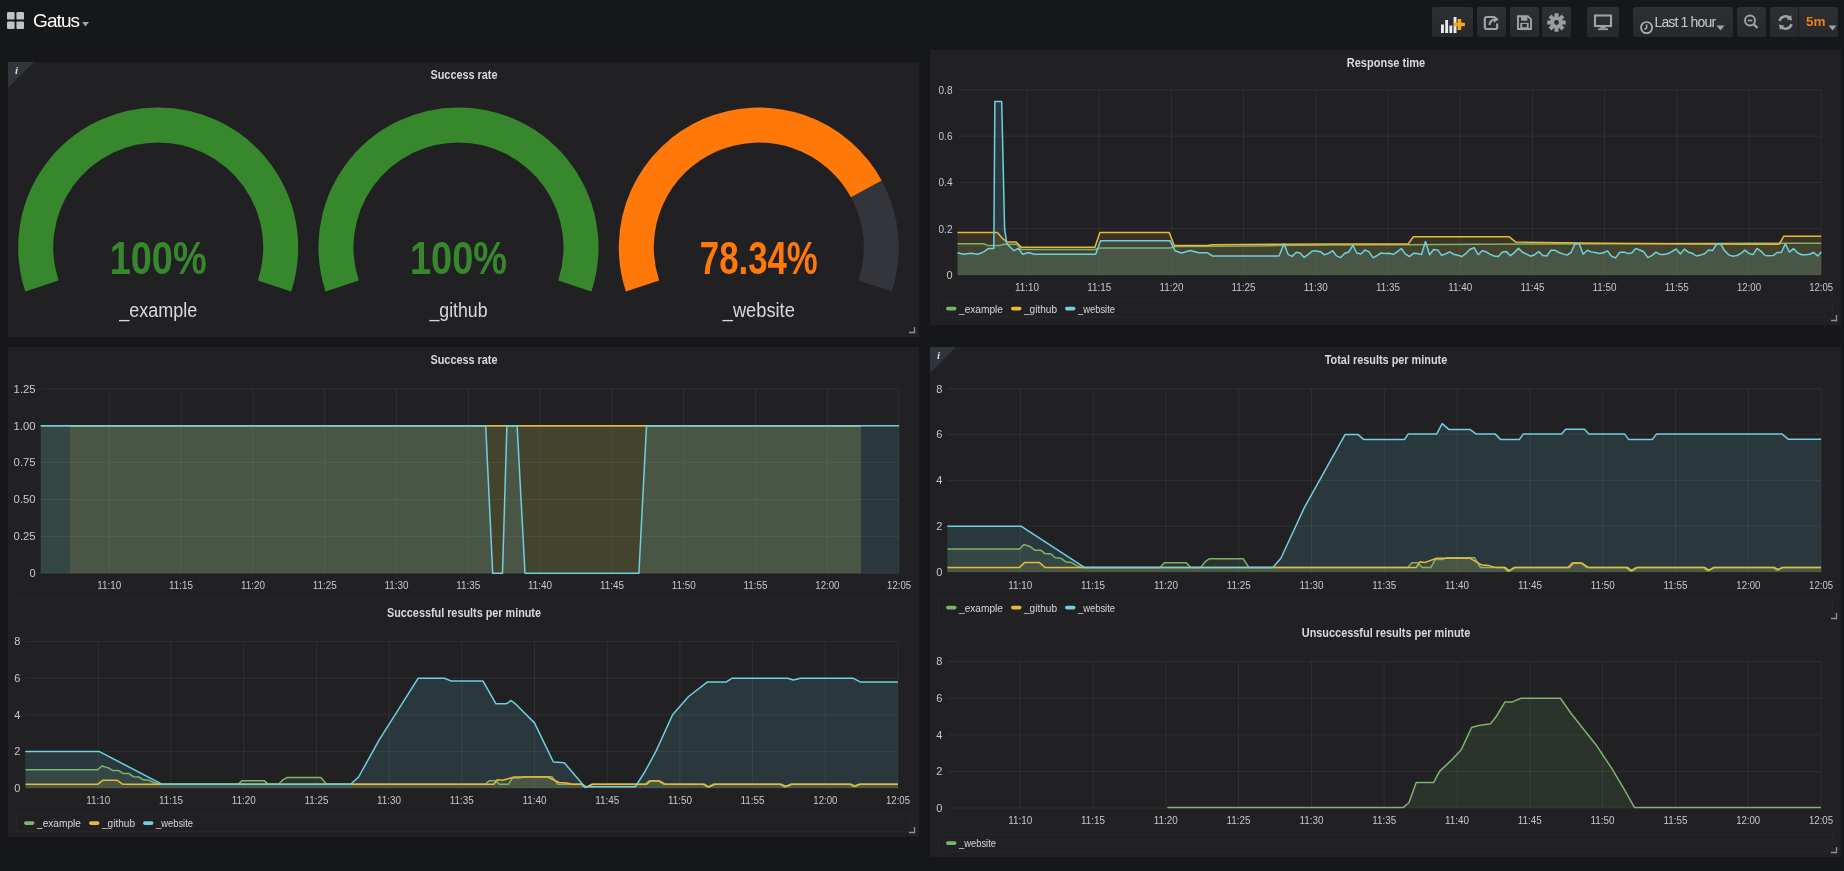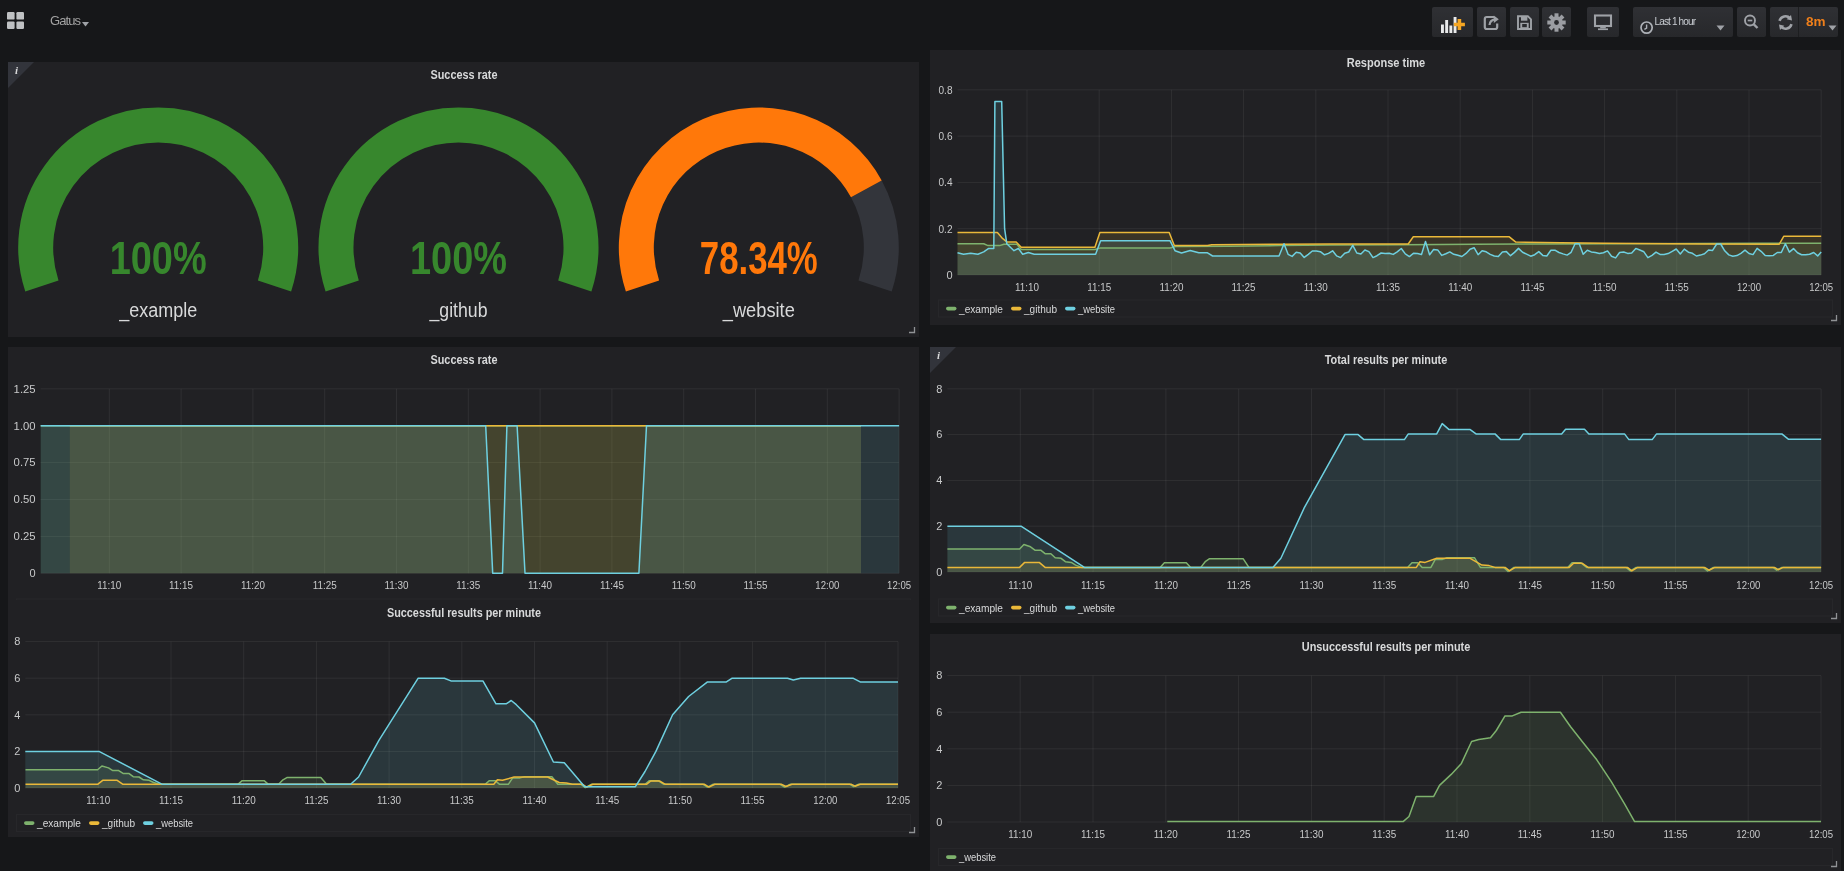--- a/index.html
+++ b/index.html
@@ -8,21 +8,21 @@
 .panel { position:absolute; background:#212124; }
 </style></head>
 <body>
 <div id="navbar">
 <svg style="position:absolute;left:7px;top:12px" width="18" height="18">
       <rect x="0" y="0" width="7.6" height="7.6" rx="1.2" fill="#bfc1c3"></rect>
       <rect x="9.4" y="0" width="7.6" height="7.6" rx="1.2" fill="#bfc1c3"></rect>
       <rect x="0" y="9.4" width="7.6" height="7.6" rx="1.2" fill="#bfc1c3"></rect>
       <rect x="9.4" y="9.4" width="7.6" height="7.6" rx="1.2" fill="#bfc1c3"></rect>
     </svg>
-<div style="position:absolute;left:50px;top:0;height:42px;line-height:42px;font-size:13px;letter-spacing:-0.9px;color:#a3a3a3">Gatus</div>
+<div style="position:absolute;left:33px;top:0;height:42px;line-height:42px;font-size:19px;letter-spacing:-0.9px;color:#ffffff">Gatus</div>
 <svg style="position:absolute;left:82px;top:22px" width="8" height="5">
       <polygon points="0,0 7,0 3.5,4.5" fill="#9fa2a7"></polygon>
     </svg>
 <div class="nbtn" style="left:1432px;width:41px"><svg width="41" height="30">
         <rect x="9" y="17.5" width="2.9" height="8.5" fill="#e9eaeb"></rect>
         <rect x="13.2" y="13" width="2.9" height="13" fill="#e9eaeb"></rect>
         <rect x="17.4" y="18.5" width="2.9" height="7.5" fill="#e9eaeb"></rect>
         <rect x="21.6" y="10" width="2.9" height="16" fill="#e9eaeb"></rect>
         <path d="M 27.4 12 v 11 M 21.9 17.5 h 11" stroke="#f5a623" stroke-width="3.6"></path>
       </svg></div>
@@ -56,41 +56,41 @@
 <div class="nbtn" style="left:1587px;width:32px"><svg width="32" height="30">
         <rect x="8" y="8.5" width="16" height="10.5" fill="none" stroke="#9fa2a7" stroke-width="2.1"></rect>
         <rect x="13.2" y="19" width="5.6" height="2.4" fill="#9fa2a7"></rect>
         <rect x="11" y="21.4" width="10" height="1.7" fill="#9fa2a7"></rect>
       </svg></div>
 <div class="nbtn" style="left:1633px;width:100px">
       <svg width="14" height="14" style="position:absolute;left:6.5px;top:13.5px">
         <circle cx="6.6" cy="6.6" r="5.6" fill="none" stroke="#aeb2b8" stroke-width="1.7"></circle>
         <path d="M 6.6 3.4 V 7 L 4.4 8.3" fill="none" stroke="#aeb2b8" stroke-width="1.4"></path>
       </svg>
-      <div style="position:absolute;left:21.5px;top:0;line-height:30px;font-size:10px;letter-spacing:-0.85px;color:#c7cbd0;white-space:nowrap">Last 1 hour</div>
+      <div style="position:absolute;left:21.5px;top:0;line-height:30px;font-size:14px;letter-spacing:-0.85px;color:#c7cbd0;white-space:nowrap">Last 1 hour</div>
       <svg style="position:absolute;left:83px;top:17.5px" width="9" height="6">
         <polygon points="0.5,0.5 8.5,0.5 4.5,5.5" fill="#9fa2a7"></polygon>
       </svg>
     </div>
 <div class="nbtn" style="left:1737px;width:29px"><svg width="29" height="30">
         <circle cx="13" cy="13.5" r="5" fill="none" stroke="#9fa2a7" stroke-width="1.9"></circle>
         <line x1="10.7" y1="13.5" x2="15.3" y2="13.5" stroke="#9fa2a7" stroke-width="1.7"></line>
         <line x1="16.8" y1="17.3" x2="20.5" y2="21" stroke="#9fa2a7" stroke-width="2.4"></line>
       </svg></div>
 <div class="nbtn" style="left:1770px;width:68px">
       <div style="position:absolute;left:1px;top:0"><svg width="28" height="30">
           <g transform="translate(14.5,15.5)">
             <path d="M -6 -1.6 A 6.2 6.2 0 0 1 4.6 -4.2" fill="none" stroke="#9fa2a7" stroke-width="2.5"></path>
             <polygon points="5.5,-7.6 6.5,-2 1.2,-3.2" fill="#9fa2a7"></polygon>
             <path d="M 6 1.6 A 6.2 6.2 0 0 1 -4.6 4.2" fill="none" stroke="#9fa2a7" stroke-width="2.5"></path>
             <polygon points="-5.5,7.6 -6.5,2 -1.2,3.2" fill="#9fa2a7"></polygon>
           </g>
         </svg></div>
       <div style="position:absolute;left:27.5px;top:0;bottom:0;width:1px;background:#1d1e20"></div>
-      <div style="position:absolute;left:36px;top:0;line-height:30px;font-size:13.5px;font-weight:bold;color:#ef7f1a">8m</div>
+      <div style="position:absolute;left:36px;top:0;line-height:30px;font-size:13.5px;font-weight:bold;color:#ef7f1a">5m</div>
       <svg style="position:absolute;left:58px;top:17.5px" width="9" height="6">
         <polygon points="0.5,0.5 8.5,0.5 4.5,5.5" fill="#9fa2a7"></polygon>
       </svg>
     </div>
 </div>
 <div class="panel" style="left:8px;top:62px;width:911px;height:275px">
 <svg width="911" height="275" viewBox="0 0 911 275">
 <text x="456" y="16.5" text-anchor="middle" font-size="12" font-weight="bold" textLength="67" lengthAdjust="spacingAndGlyphs" fill="#d8d9da" font-family="'Liberation Sans', sans-serif">Success rate</text>
 <path d="M 33.90 223.96 A 122.5 122.5 0 1 1 266.50 223.96" fill="none" stroke="#37872d" stroke-width="35"></path>
 <text x="150.2" y="212" text-anchor="middle" font-size="45.5" font-weight="bold" textLength="97" lengthAdjust="spacingAndGlyphs" fill="#37872d" font-family="'Liberation Sans', sans-serif">100%</text>
@@ -311,21 +311,21 @@
 <polyline points="17.3,151.4 91.0,151.4 154.3,184.3 342.6,184.3 350.6,177.0 370.9,140.4 410.2,78.2 436.4,78.2 442.9,80.9 474.9,80.9 488.0,103.8 498.1,103.8 503.2,100.5 508.3,104.7 526.5,122.9 545.4,162.0 556.3,162.7 576.7,186.7 627.4,186.7 637.0,171.5 647.9,151.4 664.6,114.8 680.6,96.5 699.5,81.9 718.4,81.9 724.2,78.2 779.5,78.2 785.3,80.0 792.6,78.2 844.9,78.2 852.2,81.9 890.0,81.9" fill="none" stroke="#6ED0E0" stroke-width="1.5" stroke-linejoin="round"></polyline>
 <rect x="8.5" y="214.5" width="894" height="17.0" fill="none" stroke="rgba(255,255,255,0.032)" stroke-width="1"></rect>
 <rect x="16.0" y="221.2" width="10.5" height="3.7" rx="1.8" fill="#7EB26D"></rect>
 <text x="29.0" y="227.0" font-size="11" textLength="44" lengthAdjust="spacingAndGlyphs" fill="#d8d9da" font-family="'Liberation Sans', sans-serif">_example</text>
 <rect x="81.0" y="221.2" width="10.5" height="3.7" rx="1.8" fill="#EAB839"></rect>
 <text x="94.0" y="227.0" font-size="11" textLength="33" lengthAdjust="spacingAndGlyphs" fill="#d8d9da" font-family="'Liberation Sans', sans-serif">_github</text>
 <rect x="135.0" y="221.2" width="10.5" height="3.7" rx="1.8" fill="#6ED0E0"></rect>
 <text x="148.0" y="227.0" font-size="11" textLength="37" lengthAdjust="spacingAndGlyphs" fill="#d8d9da" font-family="'Liberation Sans', sans-serif">_website</text>
 <path d="M 901,232.5 L 906.5,232.5 L 906.5,227" fill="none" stroke="#909295" stroke-width="1.3"></path>
 </svg></div>
-<div class="panel" style="left:930px;top:634px;width:911px;height:237px">
+<div class="panel" style="left:930px;top:620px;width:911px;height:237px">
 <svg width="911" height="237" viewBox="0 0 911 237">
 <text x="456" y="16.5" text-anchor="middle" font-size="12" font-weight="bold" textLength="168.5" lengthAdjust="spacingAndGlyphs" fill="#d8d9da" font-family="'Liberation Sans', sans-serif">Unsuccessful results per minute</text>
 <line x1="17.3" y1="188.0" x2="891.0" y2="188.0" stroke="rgba(255,255,255,0.065)" stroke-width="1"></line>
 <text x="12.3" y="191.8" text-anchor="end" font-size="11" fill="#c8c9ca" font-family="'Liberation Sans', sans-serif">0</text>
 <line x1="17.3" y1="151.4" x2="891.0" y2="151.4" stroke="rgba(255,255,255,0.065)" stroke-width="1"></line>
 <text x="12.3" y="155.2" text-anchor="end" font-size="11" fill="#c8c9ca" font-family="'Liberation Sans', sans-serif">2</text>
 <line x1="17.3" y1="114.8" x2="891.0" y2="114.8" stroke="rgba(255,255,255,0.065)" stroke-width="1"></line>
 <text x="12.3" y="118.6" text-anchor="end" font-size="11" fill="#c8c9ca" font-family="'Liberation Sans', sans-serif">4</text>
 <line x1="17.3" y1="78.2" x2="891.0" y2="78.2" stroke="rgba(255,255,255,0.065)" stroke-width="1"></line>
 <text x="12.3" y="82.0" text-anchor="end" font-size="11" fill="#c8c9ca" font-family="'Liberation Sans', sans-serif">6</text>

